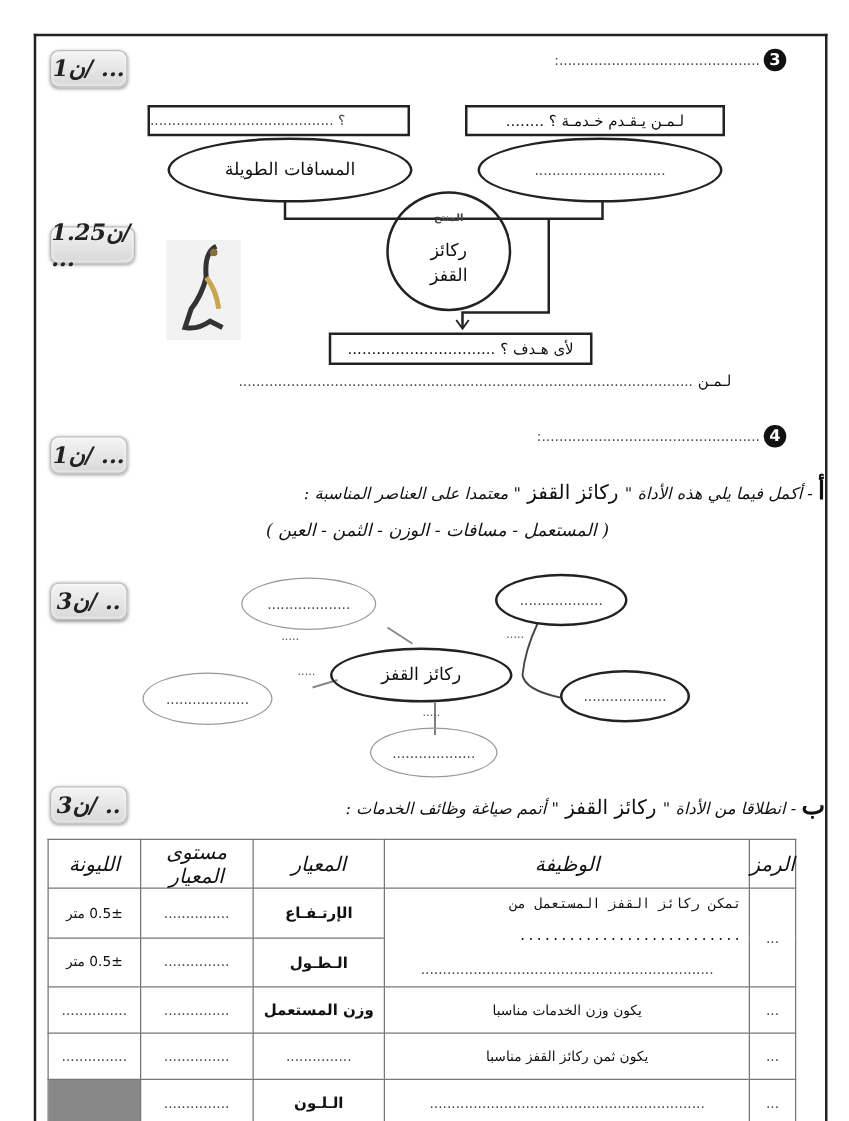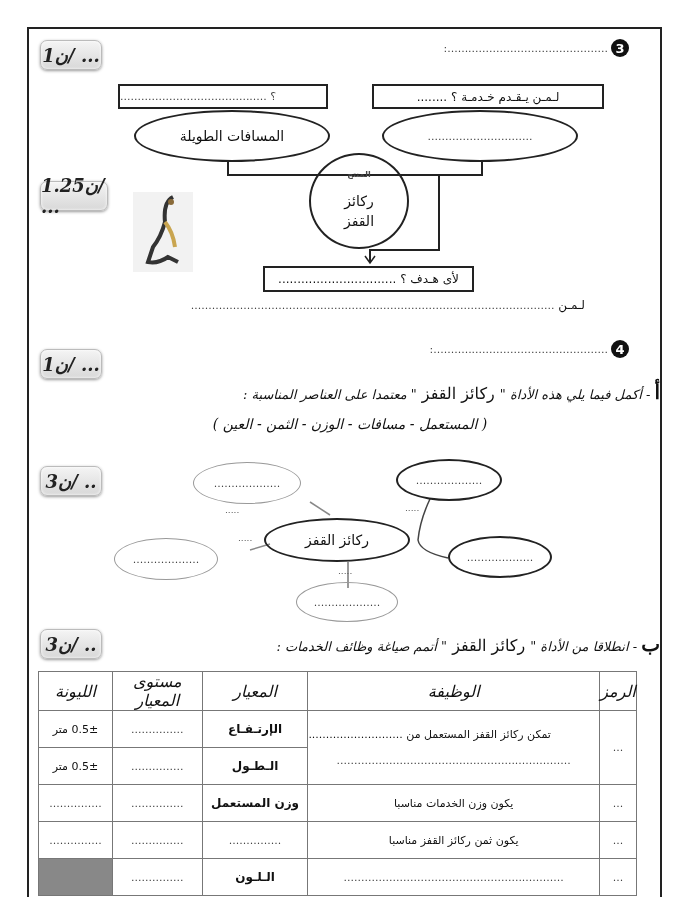--- a/index.html
+++ b/index.html
@@ -26,21 +26,21 @@
 
 <div class="frame"></div>
 
 <div class="num-circle" style="left:611px;top:39px;">3</div>
 <div class="abs rtl dots" style="left:408px;top:42px;width:200px;text-align:right;">..............................................:</div>
 <div class="badge" style="left:40px;top:40px;">1ن/ ...</div>
 
 <div class="box" style="left:118px;top:84px;width:210px;height:25px;justify-content:flex-end;padding-right:4px;">
     <span class="dots">؟ ..........................................</span>
   </div>
-<div class="box" style="left:372px;top:84px;width:232px;height:25px;">
+<div class="box" style="left:372px;top:84px;width:208px;height:25px;">
     <span>لـمـن يـقـدم خـدمـة ؟ ........</span>
   </div>
 
 <div class="ellipse" style="left:134px;top:110px;width:196px;height:52px;font-size:14px;">
     <span>المسافات الطويلة</span>
   </div>
 <div class="ellipse" style="left:382px;top:110px;width:196px;height:52px;">
     <span class="dots">..............................</span>
   </div>
 
@@ -132,21 +132,21 @@
       <tr>
     <th>الرمز</th>
     <th>الوظيفة</th>
     <th>المعيار</th>
     <th>مستوى المعيار</th>
     <th>الليونة</th>
   </tr>
   <tr>
     <td rowspan="2" class="dots">...</td>
     <td rowspan="2" style="font-size:11px;line-height:26px;">
-      <div style="text-align:left;padding-right:6px;">تمكن ركائز القفز المستعمل من ...........................</div>
+      <div style="text-align:right;padding-right:6px;font-family:Liberation Mono, monospace;">تمكن ركائز القفز المستعمل من ...........................</div>
       <div class="dots">...................................................................</div>
     </td>
     <td class="crit">الإرتـفـاع</td>
     <td class="dots">...............</td>
     <td>0.5± متر</td>
   </tr>
   <tr>
     <td class="crit">الـطـول</td>
     <td class="dots">...............</td>
     <td>0.5± متر</td>

